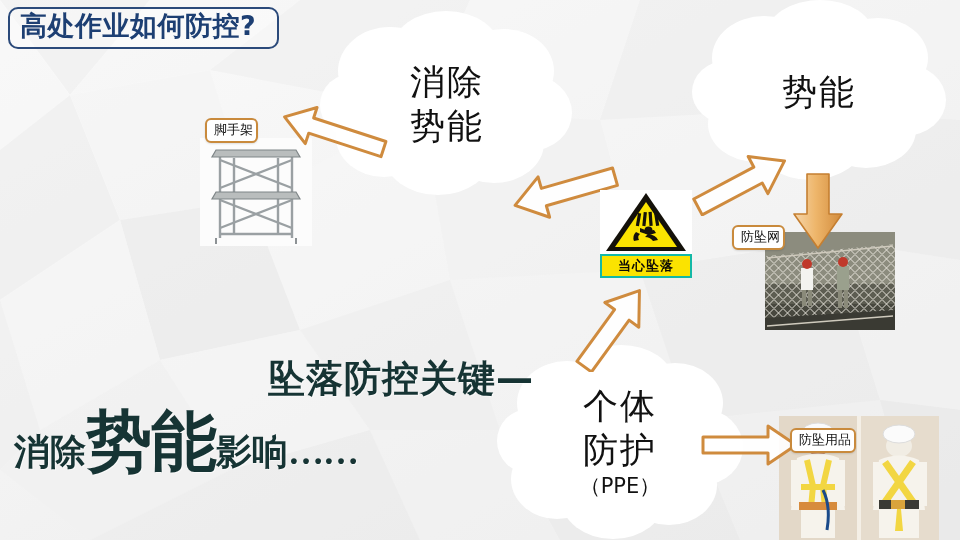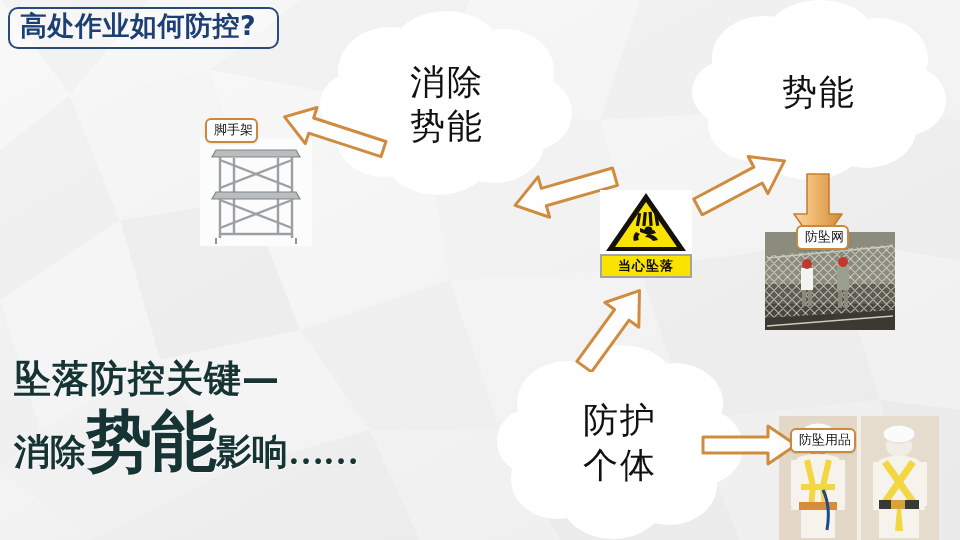--- a/index.html
+++ b/index.html
@@ -54,21 +54,21 @@
   
   #warning-sign{
     position:absolute;left:600px;top:190px;width:92px;height:88px;z-index:25;
   }
   .sign-tri-wrap{
     width:92px;height:64px;background:#fff;
     display:flex;align-items:center;justify-content:center;
   }
   .sign-caption{
     width:92px;height:24px;background:#fbe300;
-    border:2px solid #a3a3a3;box-sizing:border-box;
+    border:2px solid #14b8a6;box-sizing:border-box;
     display:flex;align-items:center;justify-content:center;
     font-family:"DejaVu Sans","Liberation Sans",sans-serif;
     font-weight:bold;font-size:13px;color:#0d0b05;letter-spacing:1px;
   }
 
   
   .photo-card{position:absolute;z-index:20;}
   .photo-tag{
     position:absolute;z-index:30;
     border:2px solid #c98a3c;border-radius:6px;
@@ -76,35 +76,36 @@
     padding:1px 3px 2px 7px;
     font-family:"DejaVu Sans","Liberation Sans",sans-serif;
     font-size:13px;color:#111;white-space:nowrap;line-height:1.35;
     box-shadow:0 1px 2px rgba(0,0,0,.12);
   }
 
   #photo-scaffold{left:200px;top:138px;width:112px;height:108px;background:#fdfdfd;}
   #tag-scaffold{left:205px;top:118px;}
 
   #photo-net{left:765px;top:232px;width:130px;height:98px;background:#8a8a80;}
-  #tag-net{left:796px;top:225px;}
+  #tag-net{left:732px;top:225px;}
 
   #photo-harness{left:779px;top:416px;width:160px;height:124px;background:#e8e2d8;}
   #tag-harness{left:790px;top:396px;margin-top:32px;}
 
   
   .arrow{position:absolute;z-index:22;}
 
   
   #headline{position:absolute;left:14px;top:360px;z-index:35;width:520px;}
   .hl-row1{
     font-family:"DejaVu Sans","Liberation Sans",sans-serif;
     font-weight:bold;font-size:37px;line-height:1;color:#163434;
     letter-spacing:1px;white-space:nowrap;
     text-shadow:1px 1px 0 rgba(255,255,255,.55);
+    text-align:right;
   }
   .hl-row2{
     margin-top:12px;white-space:nowrap;
     font-family:Liberation Serif, serif;
     font-weight:bold;color:#163434;line-height:1;
     text-shadow:1px 1px 0 rgba(255,255,255,.55);
   }
   .hl-small{font-size:36px;vertical-align:baseline;}
   .hl-big{font-size:66px;vertical-align:baseline;letter-spacing:-1px;}
   .hl-dots{font-size:36px;letter-spacing:-1px;}
@@ -205,22 +206,23 @@
         <ellipse cx="180" cy="58" rx="48" ry="40"></ellipse>
         <ellipse cx="208" cy="102" rx="40" ry="38"></ellipse>
         <ellipse cx="174" cy="140" rx="48" ry="40"></ellipse>
         <ellipse cx="118" cy="154" rx="52" ry="40"></ellipse>
         <ellipse cx="62" cy="134" rx="46" ry="40"></ellipse>
         <ellipse cx="34" cy="96" rx="32" ry="32"></ellipse>
         <ellipse cx="124" cy="98" rx="84" ry="58"></ellipse>
       </g>
     </svg>
     <div class="cloud-label">
+      <div class="cl-line">个体</div>
       <div class="cl-line">防护</div>
-      <div class="cl-line">个体</div>
+      <div class="cl-sub">（PPE）</div>
     </div>
   </div>
 
   <div id="warning-sign">
     <div class="sign-tri-wrap">
       <svg width="84" height="62" viewBox="0 0 84 62">
         <polygon points="42,2 82,60 2,60" fill="#14110a"></polygon>
         <polygon points="42,11 73,56 11,56" fill="#fbe300"></polygon>
         <g fill="#14110a">
 

